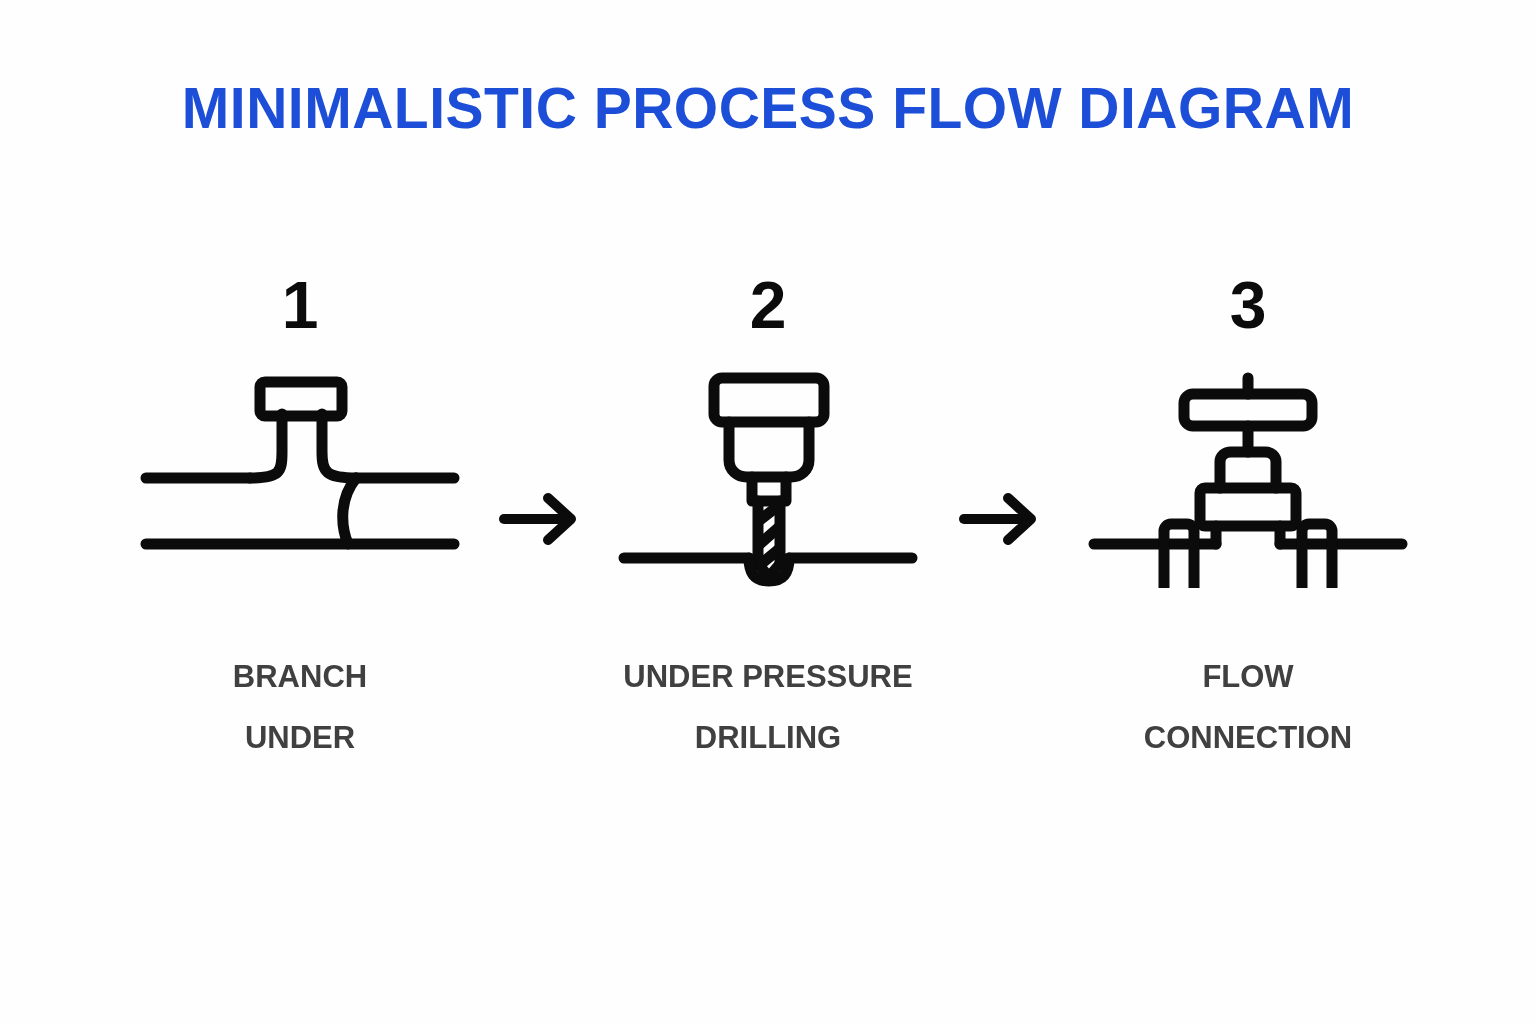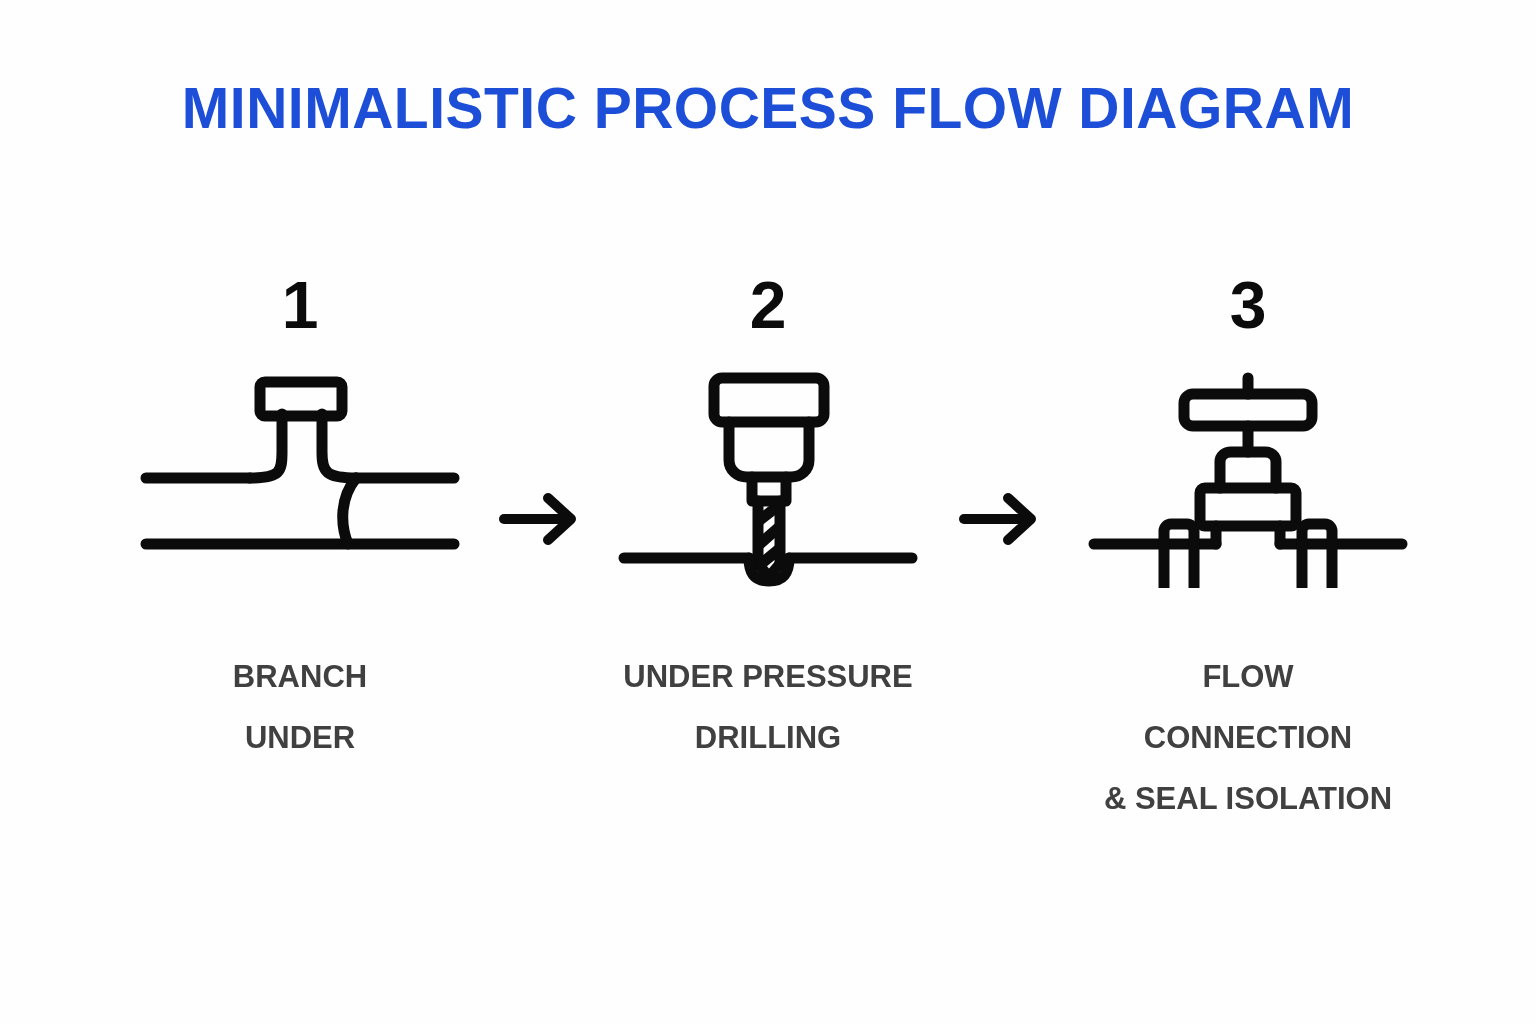--- a/index.html
+++ b/index.html
@@ -207,21 +207,20 @@
 
           <rect x="76" y="156" width="30" height="100" rx="7" ry="7"></rect>
 
           <rect x="214" y="156" width="30" height="100" rx="7" ry="7"></rect>
         </svg>
       </div>
 
       <div class="step-caption">
         <span class="cline">FLOW</span>
         <span class="cline">CONNECTION</span>
-        <span class="cline">&amp; SEAL ISOLATION</span>
       </div>
     </div>
   </div>
 
   <div class="arrow arrow-1">
     <svg width="90" height="58" viewBox="0 0 90 58" fill="none" stroke="#0b0b0b" stroke-width="10" stroke-linecap="round" stroke-linejoin="round">
       <path d="M6 29 H72"></path>
       <path d="M50 8 L73 29 L50 50"></path>
     </svg>
   </div>

